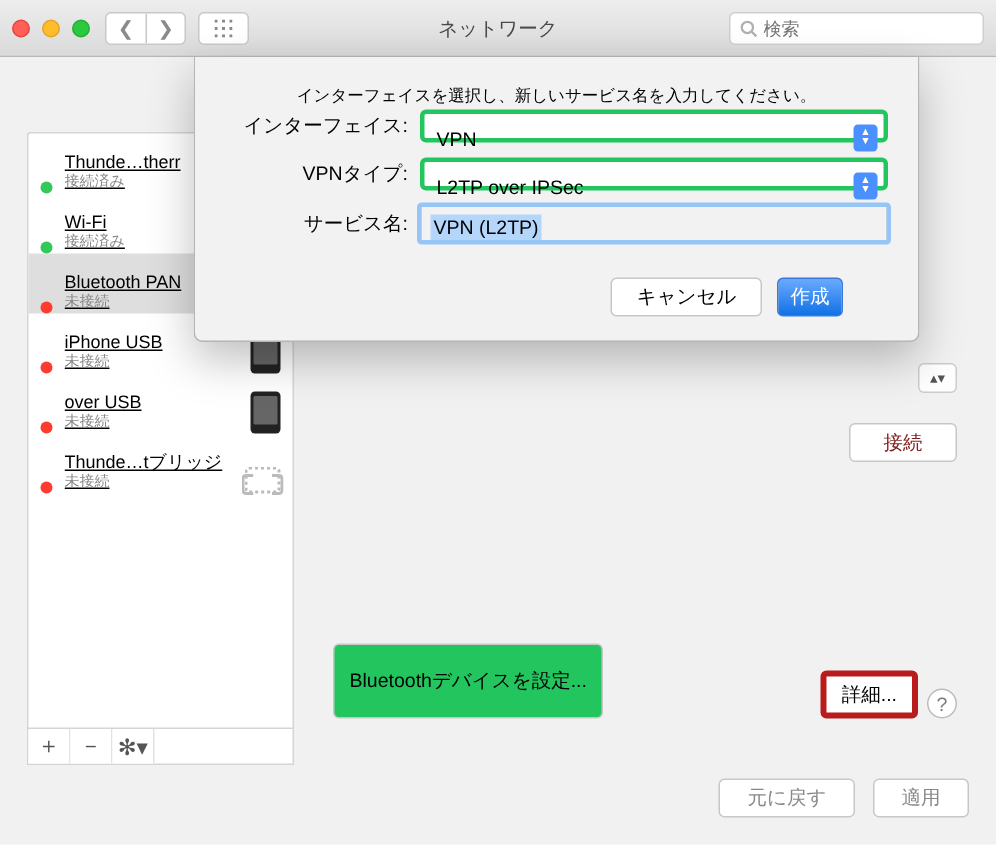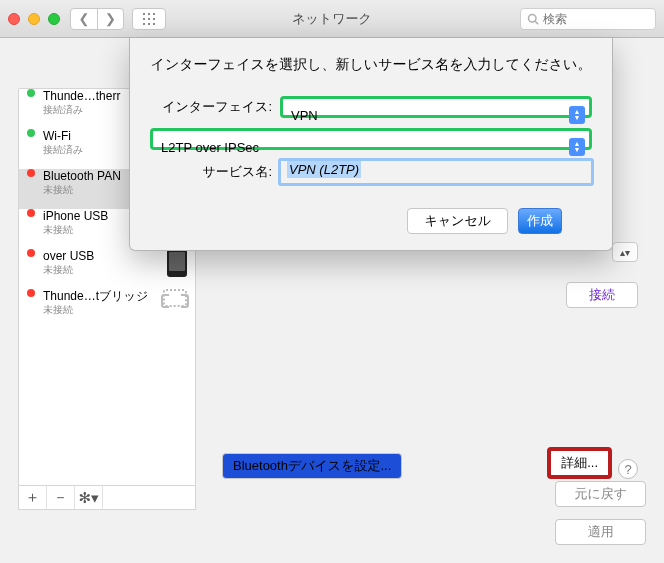--- a/index.html
+++ b/index.html
@@ -39,21 +39,21 @@
     .gridbtn {
       margin-left: 8px; width: 34px; height: 22px; border: 1px solid #c9c8c9;
       border-radius: 4px; background: #fff; color: #8a8a8a;
       display: flex; align-items: center; justify-content: center;
     }
     .wintitle {
       position: absolute; left: 0; right: 0; text-align: center;
       font-size: 13px; color: #4a4a4a; pointer-events: none;
     }
     .searchwrap {
-      margin-left: auto; width: 136px; height: 22px; border: 1px solid #d0cfd0;
+      margin-left: auto; width: 170px; height: 22px; border: 1px solid #d0cfd0;
       border-radius: 4px; background: #fff; display: flex; align-items: center;
       color: #b0b0b0; padding: 0 6px; gap: 4px;
     }
     .searchwrap svg { width: 12px; height: 12px; flex-shrink: 0; }
     .searchwrap input { border: 0; outline: 0; width: 100%; font-size: 12px; color: #333; background: transparent; }
 
     
     .body {
       position: relative;
       background: #f1f1f1;
@@ -63,24 +63,25 @@
     .sidebar {
       position: absolute;
       left: 18px; top: 50px;
       width: 178px; height: 398px;
       background: #fff;
       border: 1px solid #d5d5d5;
       border-radius: 2px 2px 0 0;
       overflow: hidden;
     }
     .svc {
-      display: flex; align-items: flex-start;
+      display: flex; align-items: flex-end;
       height: 40px; padding: 0 8px; gap: 8px;
       border-bottom: 0;
       font-size: 12px;
+      text-decoration: underline;
     }
     .svc.selected { background: #dedede; }
     .dot { width: 8px; height: 8px; border-radius: 50%; flex-shrink: 0; }
     .dot.green { background: #34c759; }
     .dot.red { background: #ff3b30; }
     .svc-text { flex: 1; display: flex; flex-direction: column; line-height: 14px; overflow: hidden; }
     .svc-name { white-space: nowrap; overflow: hidden; text-overflow: ellipsis; color: #000; }
     .svc-status { font-size: 10px; color: #888; }
     .svc-icon { width: 20px; height: 28px; flex-shrink: 0; }
     .phone { background: #222; border-radius: 3px; position: relative; }
@@ -108,47 +109,47 @@
       position: absolute; left: 204px; right: 18px; top: 50px; bottom: 74px;
     }
     .status-dd {
       position: absolute; right: 8px; top: 154px;
       width: 26px; height: 20px; border: 1px solid #ccc; border-radius: 4px;
       background: #fff; display:flex;align-items:center;justify-content:center;color:#555;font-size:10px;
     }
     .connbtn {
       position: absolute; right: 8px; top: 194px;
       padding: 3px 22px; background: #fff; border: 1px solid #c7c7c7; border-radius: 4px;
-      color: #6d28d9; font-size: 13px;
+      color: #7f1d1d; font-size: 13px;
     }
     .setbt {
       position: absolute; left: 18px; bottom: 10px;
-      padding: 3px 10px; background: #1d4ed8; border: 1px solid #c7c7c7; border-radius: 4px; font-size: 13px;
+      padding: 15px 10px; background: #22c55e; border: 1px solid #c7c7c7; border-radius: 4px; font-size: 13px;
     }
     .detbt {
       position: absolute; right: 34px; bottom: 10px;
       padding: 3px 10px; background: #fff; border: 4px solid #b91c1c; border-radius: 4px; font-size: 13px;
     }
     .help {
       position: absolute; right: 8px; bottom: 10px;
       width: 20px; height: 20px; border-radius: 50%; border: 1px solid #bcbcbc;
       display: flex; align-items: center; justify-content: center; color: #7a7a7a; font-size: 13px; background: #fff;
     }
 
-    .footer-btns { position: absolute; right: 18px; bottom: 18px; display: flex; gap: 12px; flex-direction: column; }
+    .footer-btns { position: absolute; right: 18px; bottom: 18px; display: flex; gap: 12px; }
     .macbtn { padding: 3px 18px; border: 1px solid #c7c7c7; border-radius: 4px; background: #fff; font-size: 13px; color: #888; }
 
     
     .sheet {
       position: absolute; top: 0; left: 129px; width: 484px;
       background: #f2f2f2; border: 1px solid #b5b5b5; border-top: 0;
       border-radius: 0 0 6px 6px; box-shadow: 0 12px 30px rgba(0,0,0,.25);
       padding: 18px 20px 16px 20px;
     }
-    .sheet-instr { text-align: center; font-size: 14px; margin-bottom: 22px; }
+    .sheet-instr { text-align: center; font-size: 11px; margin-bottom: 2px; }
     .row { display: flex; align-items: center; margin-bottom: 10px; }
     .row label { width: 130px; text-align: right; padding-right: 8px; font-size: 13px; }
     .sel {
       flex: 1; height: 22px; background: #fff; border: 3px solid #22c55e;
       border-radius: 4px; display: flex; align-items: center; padding: 16px 4px 0 8px;
       font-size: 13px; position: relative;
     }
     .sel .arrows {
       width: 16px; height: 18px; background: #4a90ff; border-radius: 3px;
       margin-left: auto; display: flex; flex-direction: column; align-items: center; justify-content: center;
@@ -274,28 +275,29 @@
   <div class="sheet">
     <div class="sheet-instr">インターフェイスを選択し、新しいサービス名を入力してください。</div>
     <div class="row">
       <label>インターフェイス:</label>
       <div class="sel">
         <span>VPN</span>
         <span class="arrows">▲<br>▼</span>
       </div>
     </div>
     <div class="row">
+      <label>VPNタイプ:</label>
       <div class="sel">
         <span>L2TP over IPSec</span>
         <span class="arrows">▲<br>▼</span>
       </div>
     </div>
     <div class="row">
       <label>サービス名:</label>
-      <div class="txtin" style="display:flex;align-items:flex-start;font-style:italic;">
+      <div class="txtin" style="display:flex;align-items:flex-end;">
         <span class="txtin-inner">VPN (L2TP)</span>
       </div>
     </div>
     <div class="sheet-btns">
       <button class="btn">キャンセル</button>
       <button class="btn primary">作成</button>
     </div>
   </div>
 
 </div>

